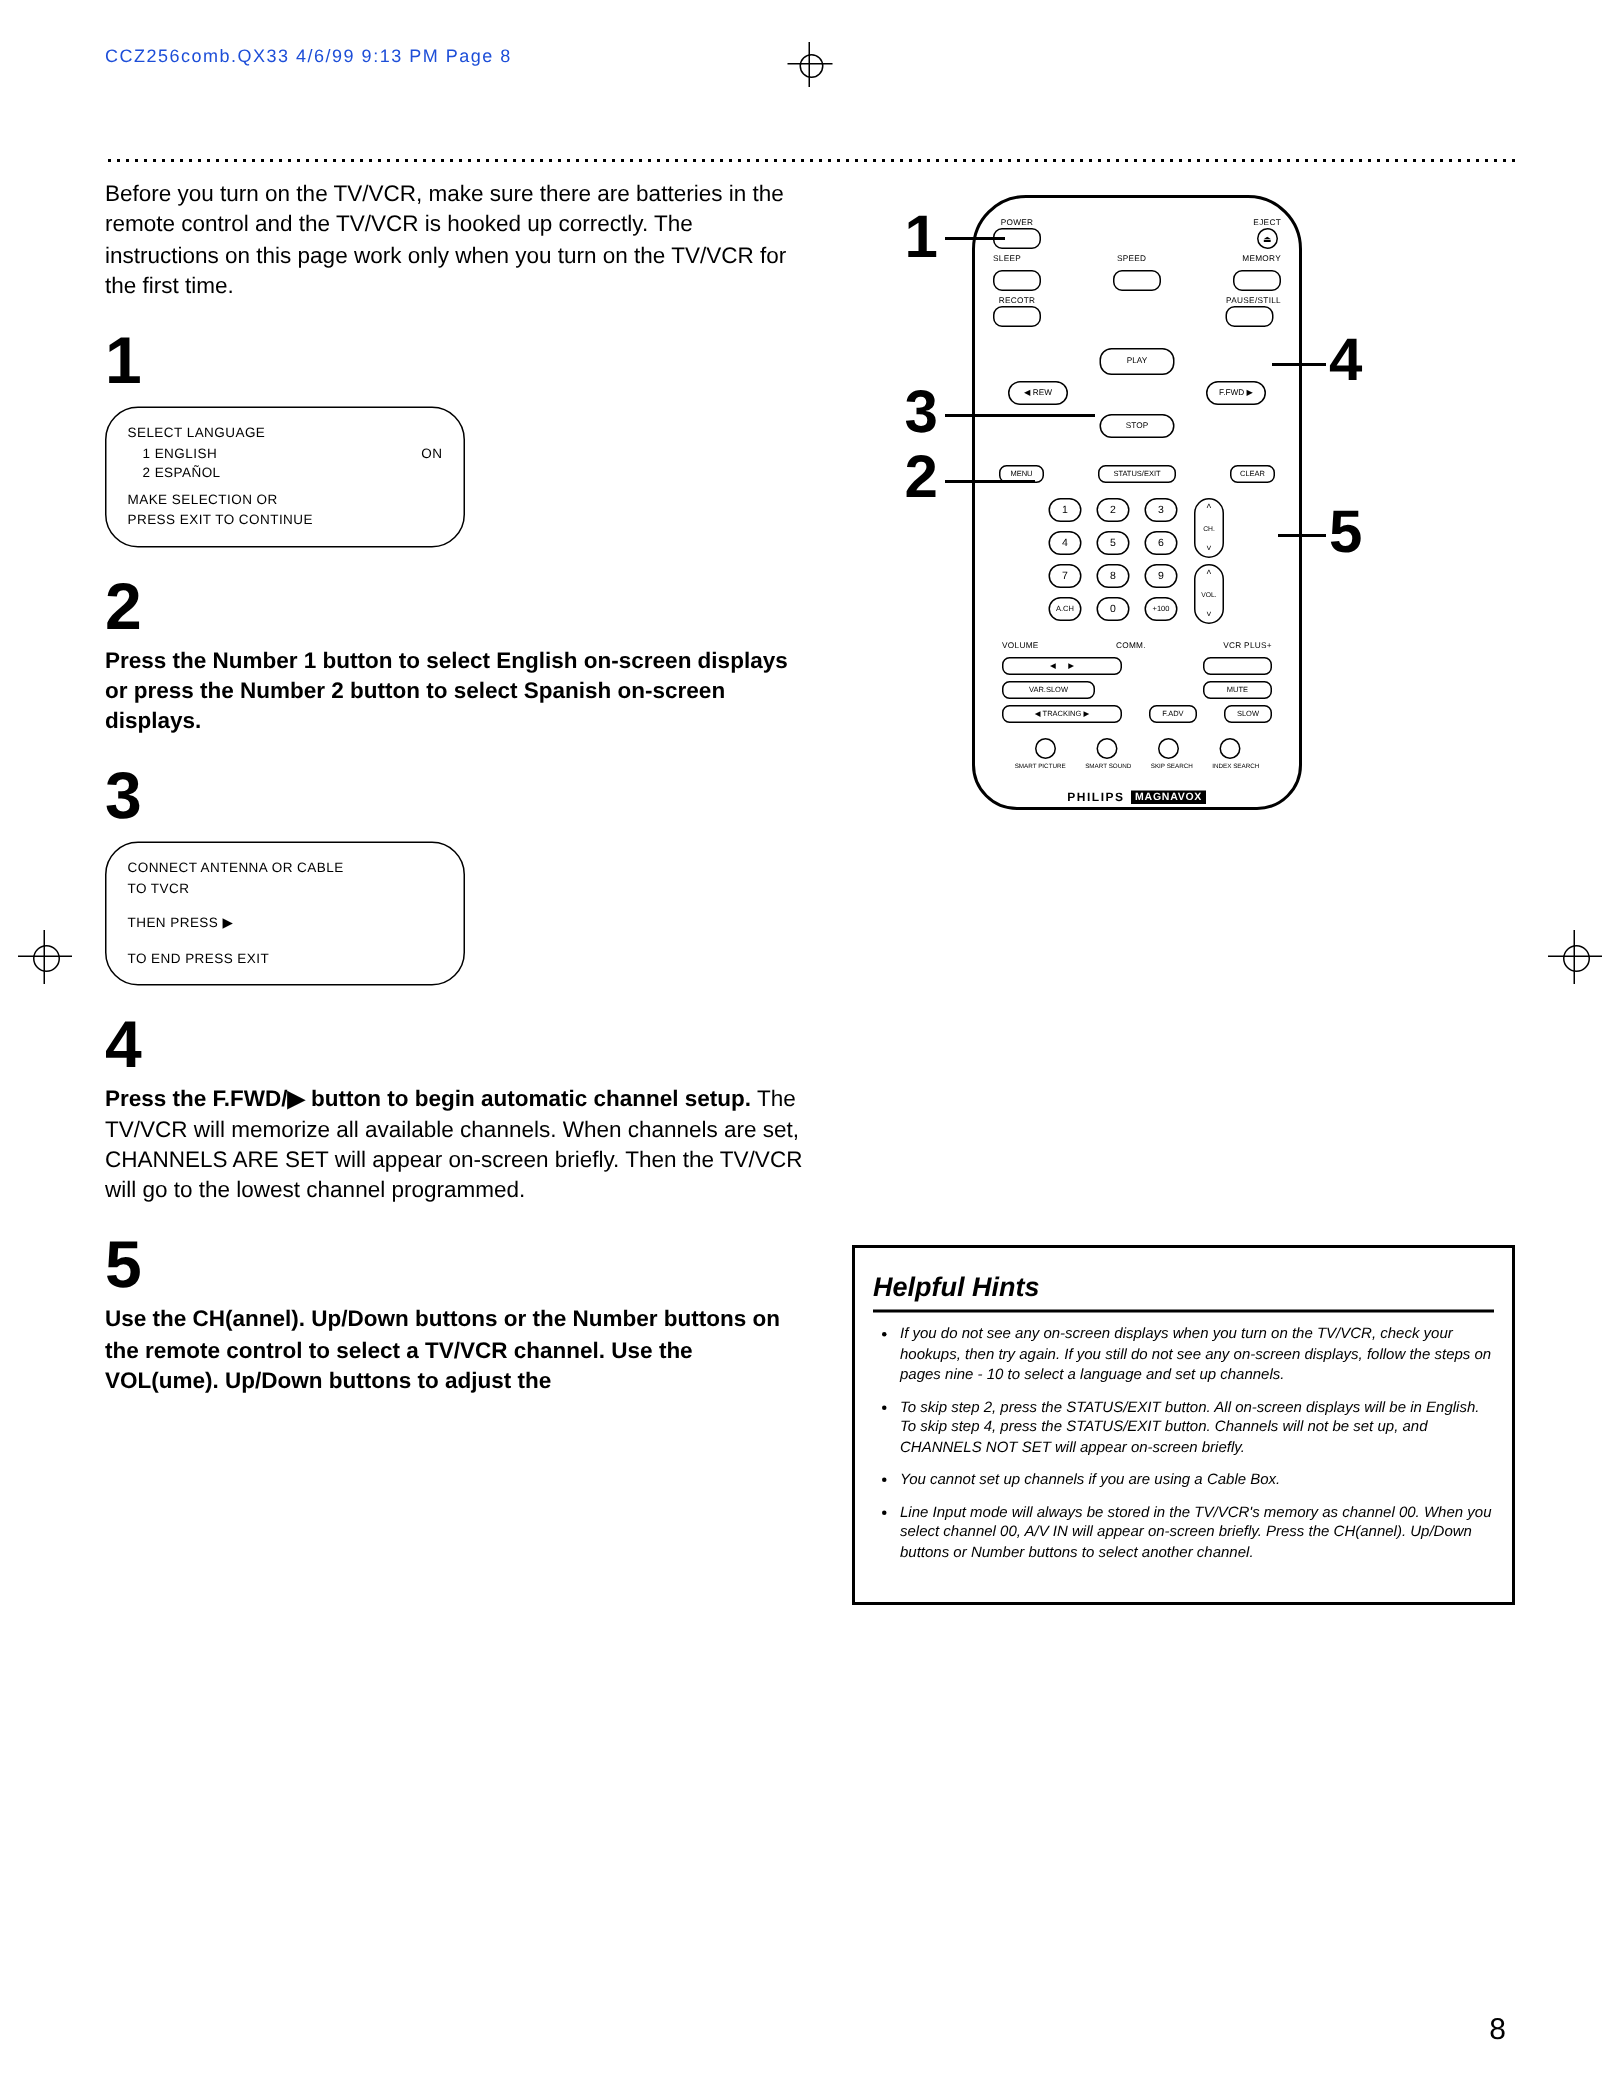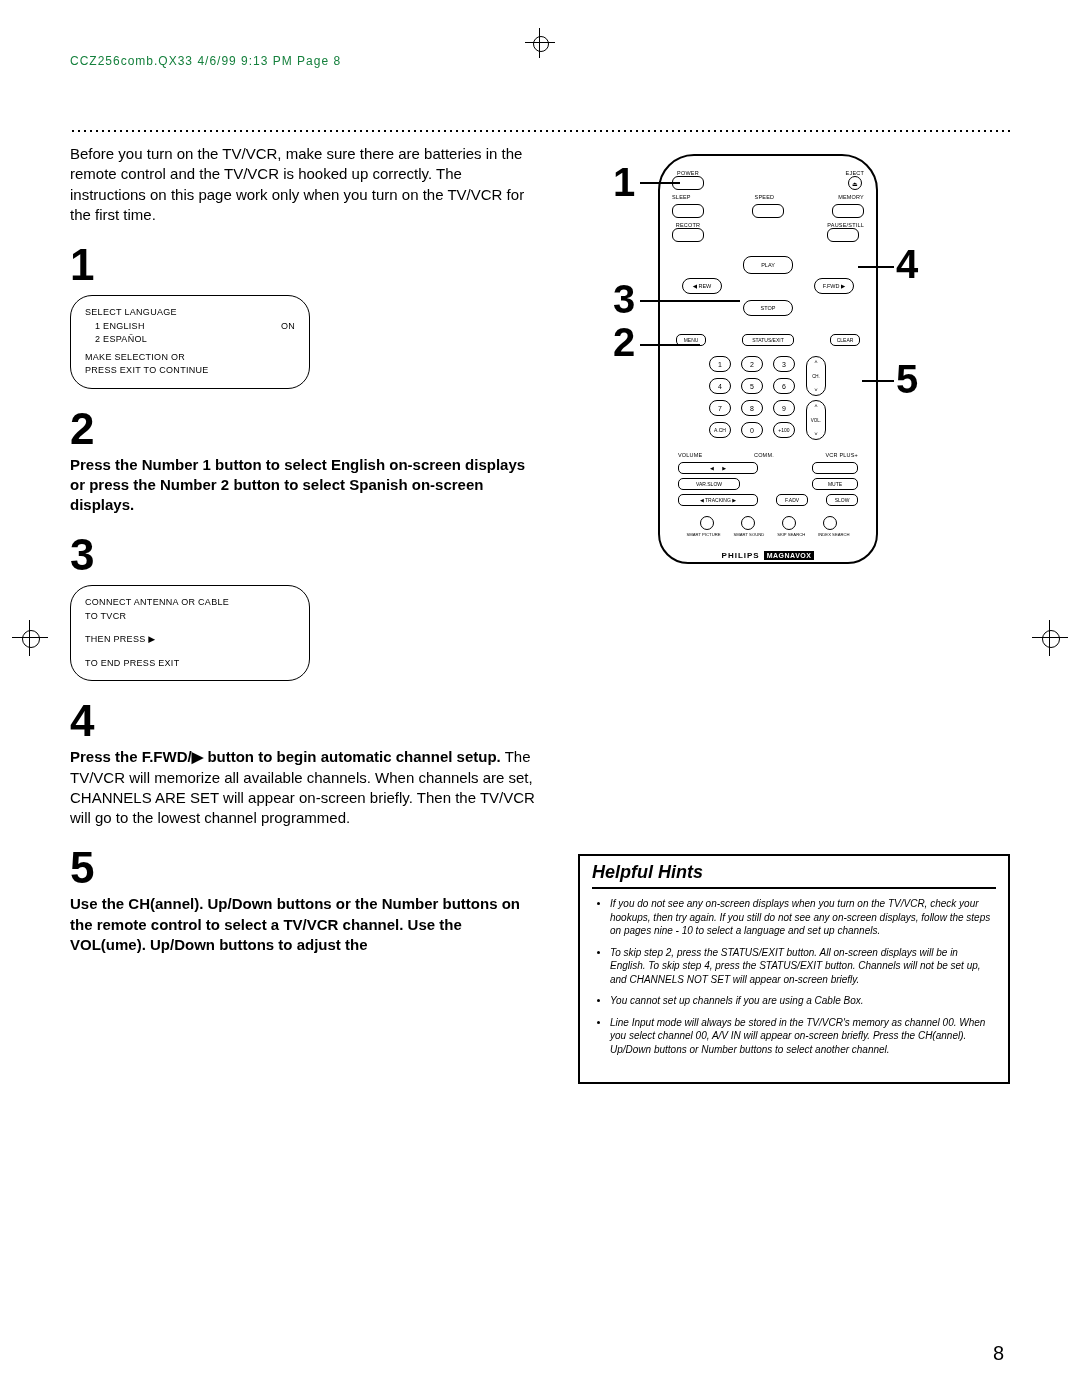--- a/index.html
+++ b/index.html
@@ -13,23 +13,22 @@
   .page {
     position: relative;
     width: 1080px;
     height: 1397px;
     box-sizing: border-box;
     padding: 30px 70px 60px 70px;
   }
   .print-header {
     font-size: 12px;
     letter-spacing: 1px;
-    color: #15803d;
+    color: #1d4ed8;
     margin-bottom: 8px;
-    margin-top: 24px;
   }
   .crop-top {
     position: absolute;
     top: 28px;
     left: 50%;
     transform: translateX(-50%);
     width: 30px;
     height: 30px;
   }
   .crop-top::before {
@@ -106,21 +105,21 @@
   .dot-rule {
     margin-top: 4px;
     height: 6px;
     background-image: radial-gradient(#000 1.2px, transparent 1.2px);
     background-size: 6px 6px;
     background-repeat: repeat-x;
     background-position: 0 0;
   }
   .columns {
     display: flex;
-    gap: 38px;
+    gap: 28px;
     margin-top: 6px;
   }
   .col-left {
     width: 470px;
   }
   .col-right {
     flex: 1;
     position: relative;
   }
   .intro {
@@ -292,21 +291,21 @@
   .lead {
     position: absolute;
     height: 2px;
     background: #000;
   }
 
   
   .hints {
     margin-top: 260px;
     border: 2px solid #000;
-    padding: 6px 12px 18px;
+    padding: 16px 12px 18px;
   }
   .hints-header {
     border-bottom: 2px solid #000;
     font-style: italic;
     font-weight: bold;
     font-size: 18px;
     padding-bottom: 4px;
     margin-bottom: 8px;
   }
   .hints ul {

